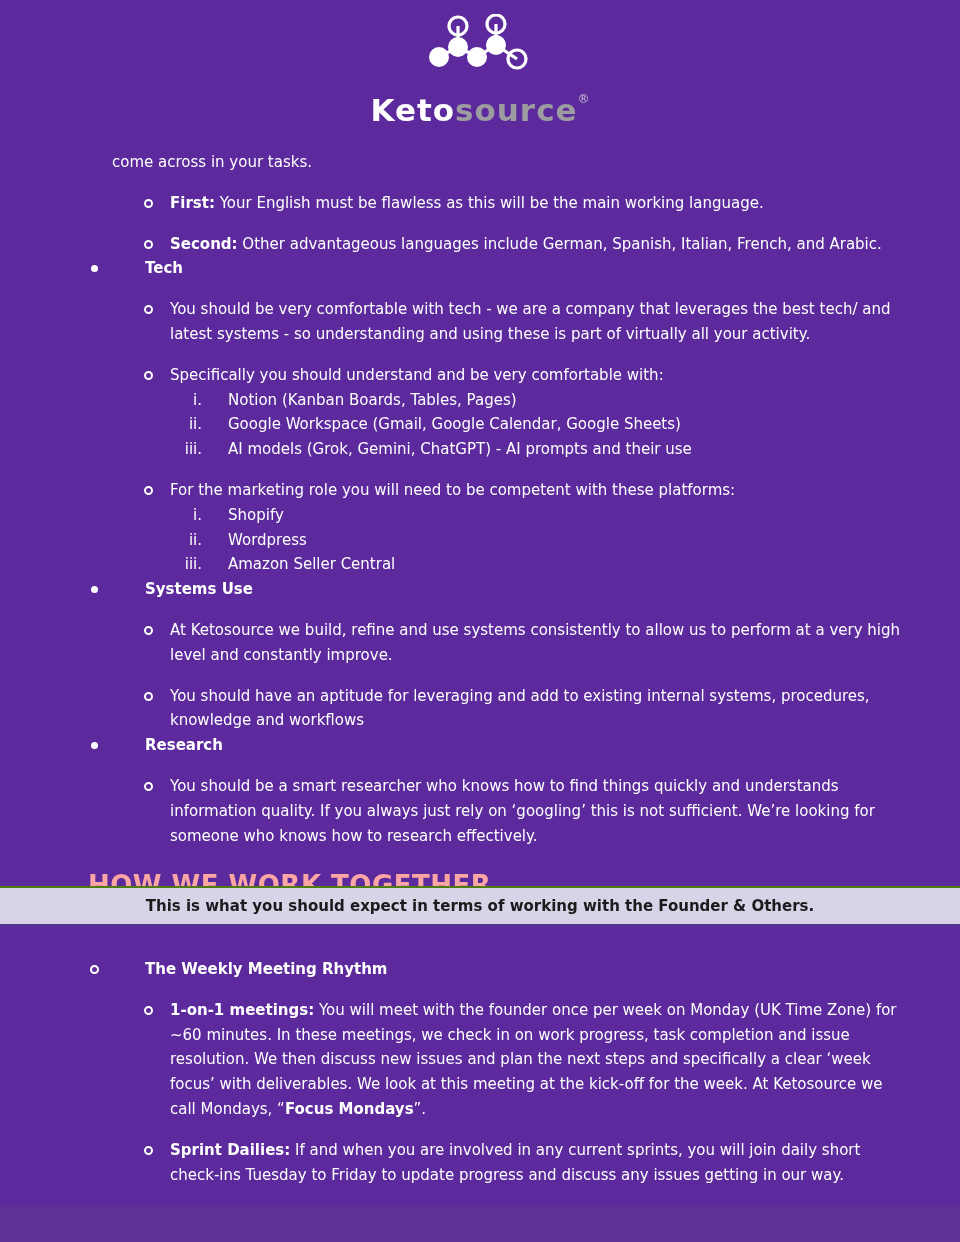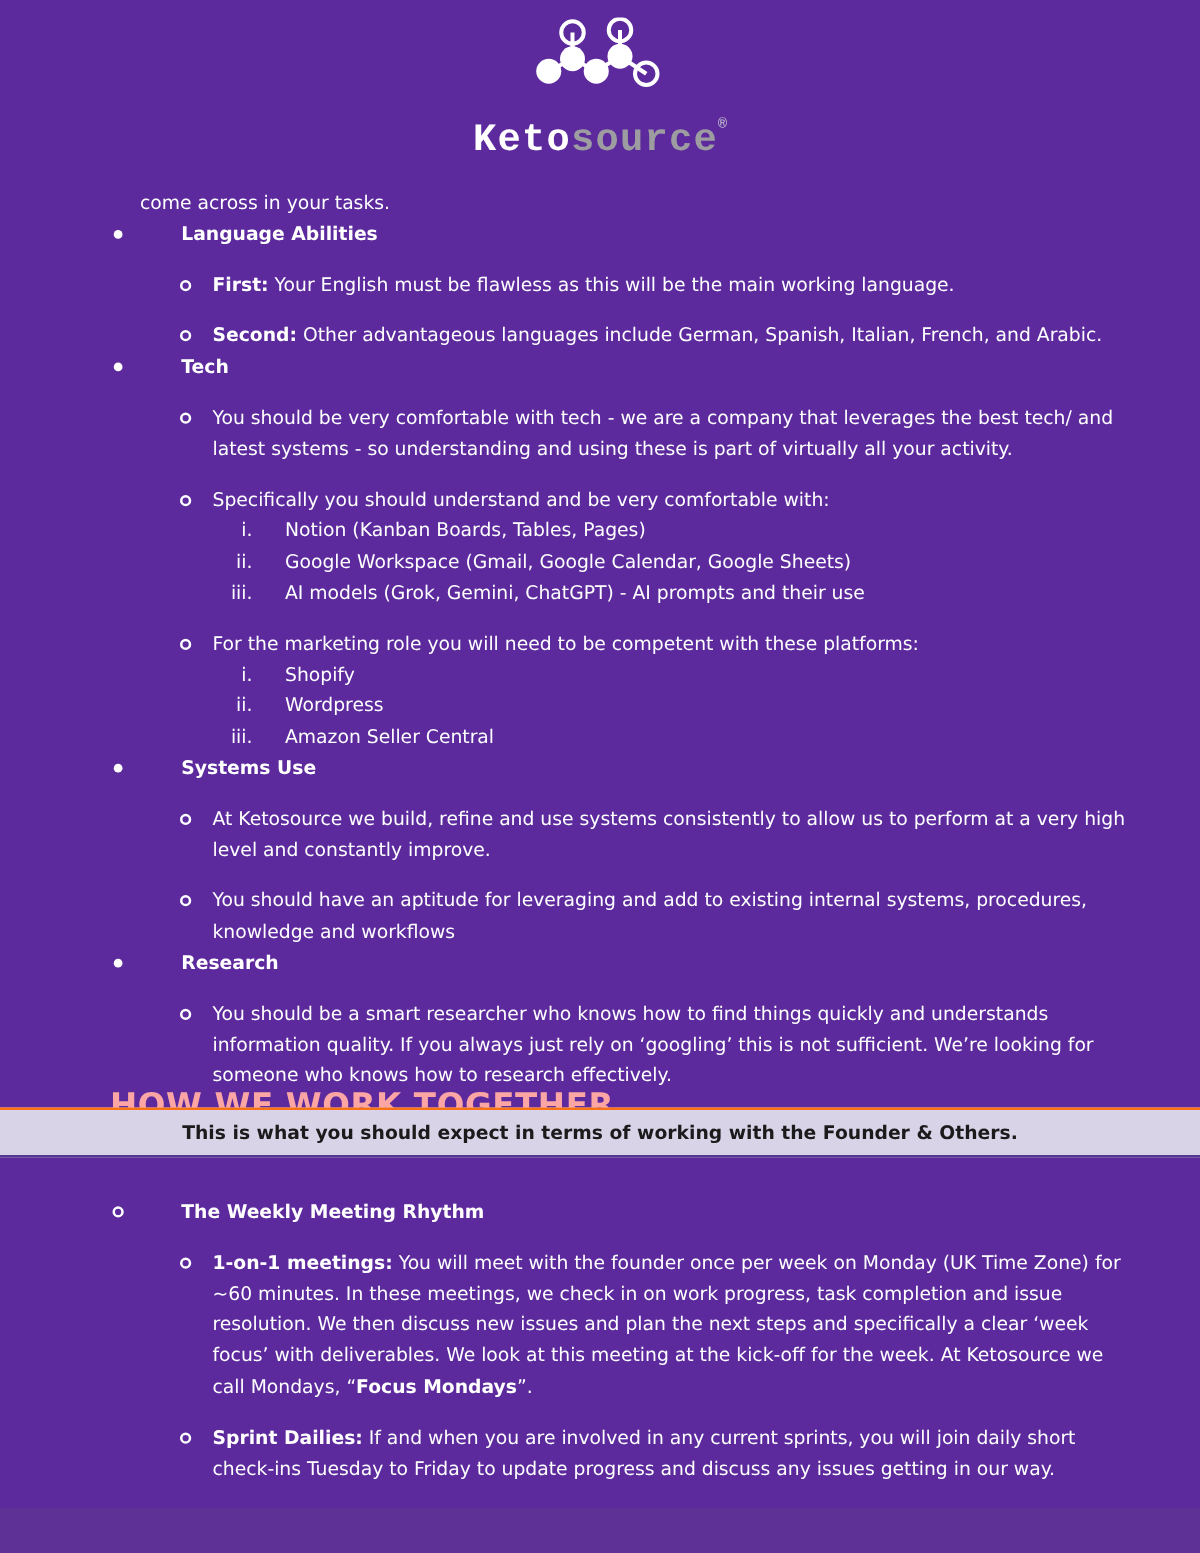--- a/index.html
+++ b/index.html
@@ -2,21 +2,21 @@
 <html><head>
 <meta charset="utf-8">
 <style>
   html,body { margin:0; padding:0; }
   .page {
     position:relative; width:960px; height:1242px;
     background:#5C2A9D; overflow:hidden;
     font-family:"DejaVu Sans", sans-serif; color:#FFFFFF;
   }
   
-  .logo { position:absolute; top:14px; left:0; width:100%; text-align:center;font-family:Liberation Mono, monospace; }
+  .logo { position:absolute; top:14px; left:0; width:100%; text-align:center; }
   .logo svg { display:block; margin:0 auto; }
   .wordmark { margin-top:6px; font-size:31px; font-weight:bold; letter-spacing:1px; line-height:34px; }
   .wordmark .w1 { color:#FFFFFF; }
   .wordmark .w2 { color:#9D9DA1; }
   .wordmark .rmark { color:#C9C6D4; font-size:12px; vertical-align:18px; font-weight:normal; letter-spacing:0; }
   
   .content { position:absolute; left:0; font-size:15px; line-height:24.8px; }
   .c1 { top:150px; }
   .c2 { top:957px; }
   .row { position:relative; width:910px; box-sizing:border-box; }
@@ -39,21 +39,21 @@
   }
   .num { position:absolute; left:158px; width:44px; text-align:right; }
   
   .heading {
     position:absolute; top:870px; left:88px;
     font-size:26px; font-weight:bold; color:#fca5a5; letter-spacing:0.5px;
   }
   .banner {
     position:absolute; top:886px; left:0; width:960px; height:40px;
     background:#D9D3E8; box-sizing:border-box;
-    border-top:2px solid #f97316; border-bottom:2px solid #55378F;
+    border-top:2px solid #4d7c0f; border-bottom:2px solid #55378F;
     display:flex; align-items:center; justify-content:center;
   }
   .banner .btxt { font-size:15px; font-weight:bold; color:#1B1B1B; }
   
   .footer-band {
     position:absolute; left:0; top:1206px; width:960px; height:36px;
     background:#5E3197;
   }
 </style>
 </head>
@@ -80,21 +80,20 @@
         <circle cx="12" cy="43" r="10"></circle>
         <circle cx="50" cy="43" r="10"></circle>
       </g>
     </svg>
     <div class="wordmark"><span class="w1">Keto</span><span class="w2">source</span><span class="rmark">®</span></div>
   </div>
 
   <div class="content c1">
     <div class="row plain"><span>come across in your tasks.</span></div>
 
-    <div class="row l1"><span class="dot"></span><span class="b">Language Abilities</span></div>
 
     <div class="row l2"><span class="circ"></span><span class="b">First:</span><span> Your English must be flawless as this will be the main working language.</span></div>
 
     <div class="row l2"><span class="circ"></span><span class="b">Second:</span><span> Other advantageous languages include German, Spanish, Italian, French, and Arabic.</span></div>
 
     <div class="row l1"><span class="dot"></span><span class="b">Tech</span></div>
 
     <div class="row l2"><span class="circ"></span><span>You should be very comfortable with tech - we are a company that leverages the best tech/ and latest systems - so understanding and using these is part of virtually all your activity.</span></div>
 
     <div class="row l2"><span class="circ"></span><span>Specifically you should understand and be very comfortable with:</span></div>

